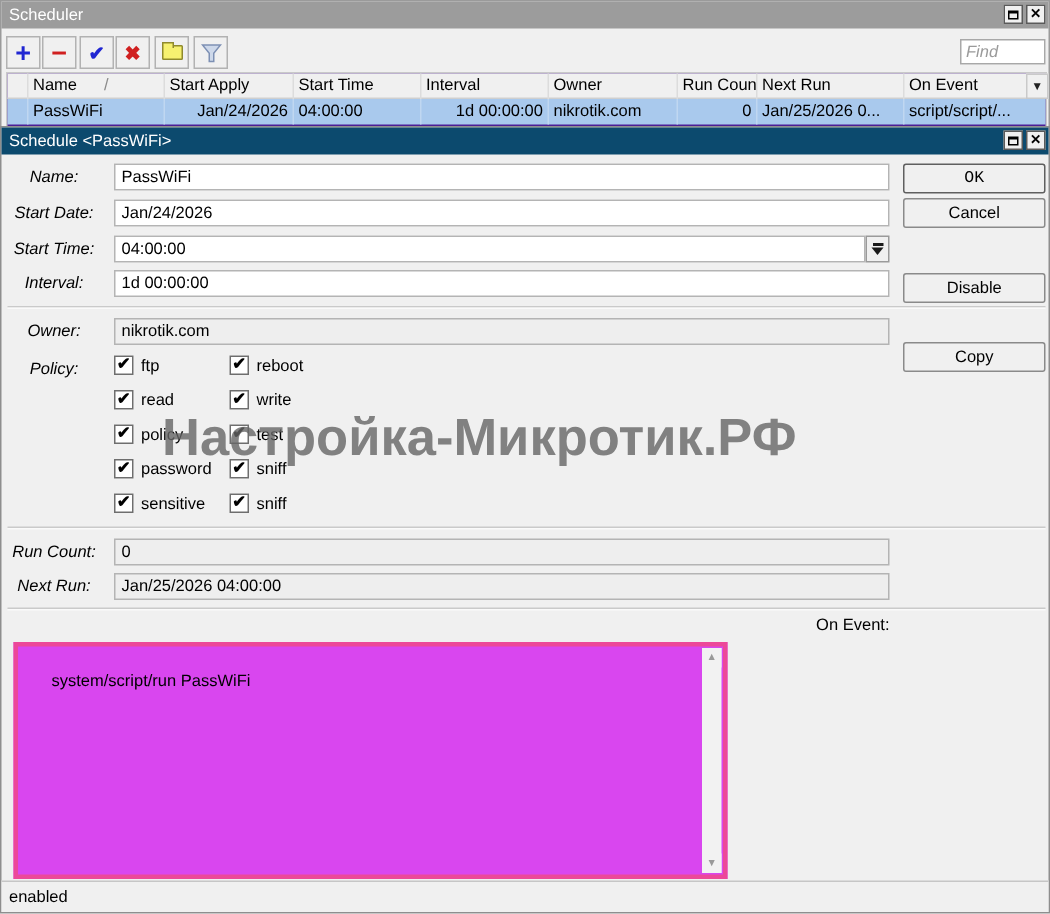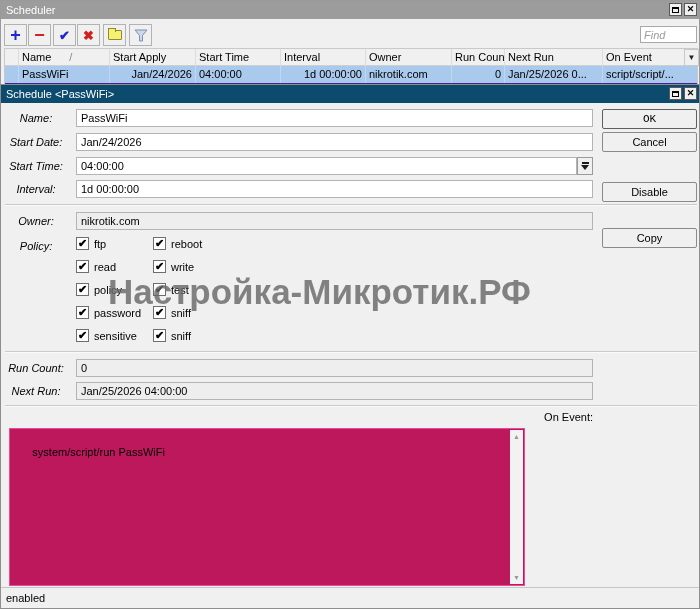--- a/index.html
+++ b/index.html
@@ -73,22 +73,22 @@
   .checkbox { width:13px; height:13px; background:#fff; border:1px solid #6e6e6e;
               display:flex; align-items:center; justify-content:center;
               font-size:11px; line-height:11px; color:#000; font-weight:bold; }
 
   .side-btn { position:absolute; left:601px; width:95px; height:20px; background:#f0f0f0;
               border:1px solid #8a8a8a; border-radius:2px; text-align:center; line-height:18px;
               cursor:pointer; }
   .side-btn.default { border-color:#5f5f5f;font-family:Liberation Mono, monospace; }
 
   #onevent-label { position:absolute; left:0; width:592px; text-align:right; }
-  #onevent-box { position:absolute; left:8px; width:516px; background:#be185d;
-                 border:1px solid #ec4899; padding:2px 17px 2px 4px; line-height:14px;
+  #onevent-box { position:absolute; left:8px; width:476px; background:#d946ef;
+                 border:3px solid #ec4899; padding:2px 17px 2px 4px; line-height:14px;
                  white-space:pre-wrap; cursor:text; }
   .vscroll { position:absolute; right:1px; top:1px; bottom:1px; width:13px; background:#f2f2f2; }
   .sbtn { position:absolute; left:0; width:13px; height:13px; background:#f2f2f2;
           color:#9a9a9a; font-size:7px; text-align:center; line-height:13px; cursor:pointer; }
   .sbtn.up { top:0; } .sbtn.down { bottom:0; }
 
   #status-bar { position:absolute; left:0; bottom:0; width:698px; height:21px;
                 border-top:1px solid #c6c6c6; background:#f0f0f0;
                 line-height:20px; padding-left:5px; }
 

